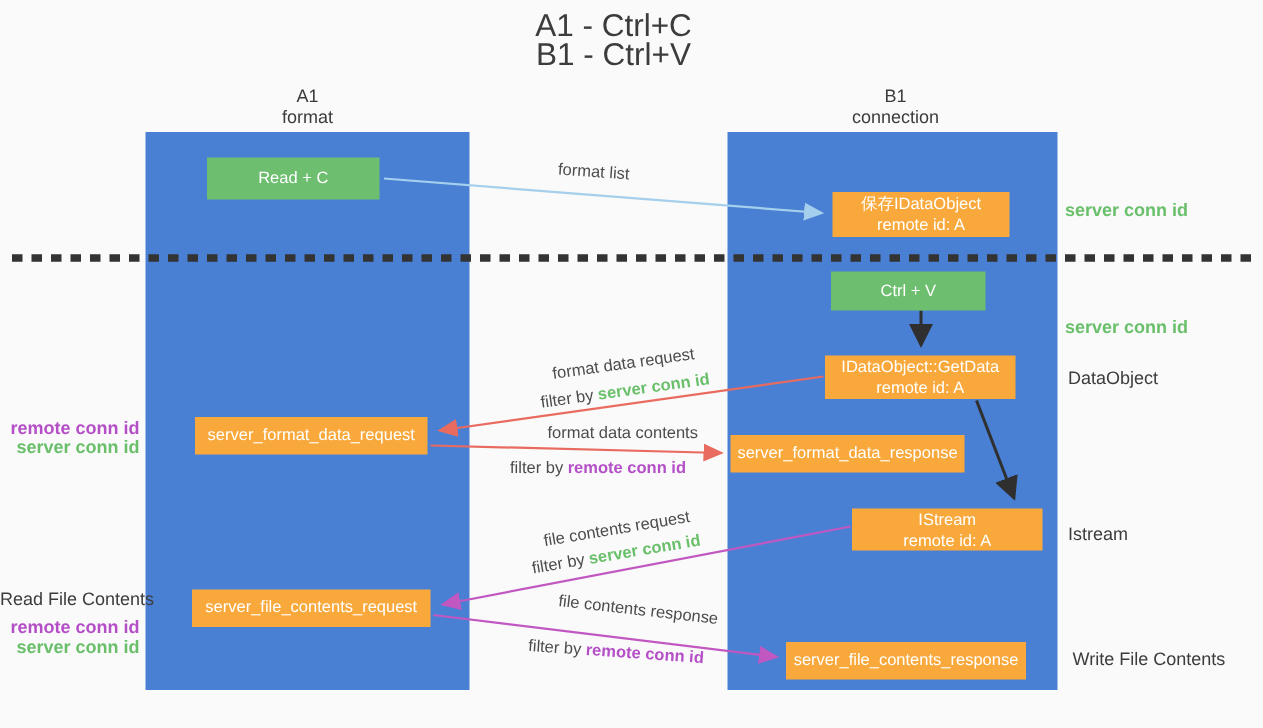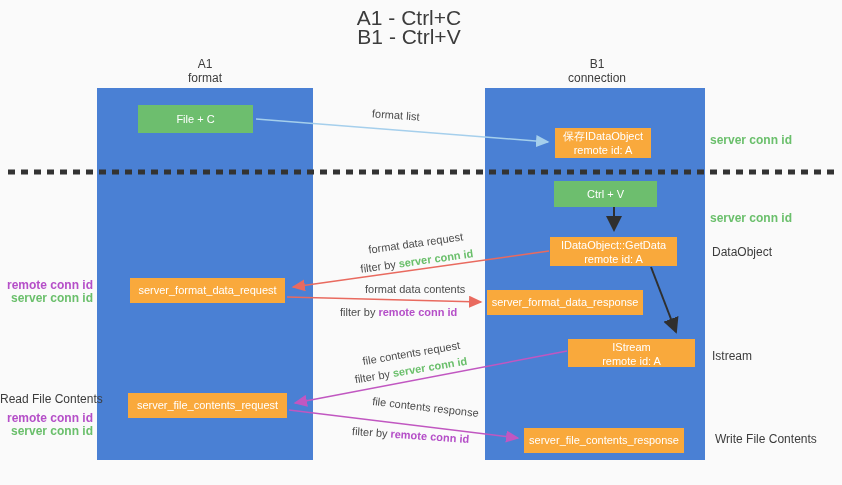--- a/index.html
+++ b/index.html
@@ -18,21 +18,21 @@
   .lifeline.right { left:485px; width:220px; }
 
   svg.arrows { position:absolute; top:0; left:0; z-index:2; }
 
   .box { position:absolute; z-index:3; color:#fff; text-align:center; font-size:11px; }
   .box.green { background:#6dbe6e; }
   .box.orange { background:#f9a93c; }
   .box .two { padding-top:1px; line-height:14px; }
 
   .b-ctrlc { left:138px; top:105px; width:115px; height:28px; line-height:28px; }
-  .b-save  { left:555px; top:128px; width:96px; height:30px; }
+  .b-save  { left:555px; top:128px; width:118px; height:30px; }
   .b-ctrlv { left:554px; top:181px; width:103px; height:26px; line-height:26px; }
   .b-getdata { left:550px; top:237px; width:127px; height:29px; }
   .b-fmtreq  { left:130px; top:278px; width:155px; height:25px; line-height:25px; }
   .b-fmtres  { left:487px; top:290px; width:156px; height:25px; line-height:25px; }
   .b-istream { left:568px; top:339px; width:127px; height:28px; }
   .b-filereq { left:128px; top:393px; width:159px; height:25px; line-height:25px; }
   .b-fileres { left:524px; top:428px; width:160px; height:25px; line-height:25px; }
 
   .alabel { position:absolute; z-index:3; font-size:11px; color:#4c4c4c; white-space:nowrap; }
   .green-t { color:#6abf6b; font-weight:bold; }
@@ -91,21 +91,21 @@
 
     <line x1="287" y1="297" x2="481" y2="302" stroke="#e96a5f" stroke-width="1.5" marker-end="url(#m-red)"></line>
 
     <line x1="651" y1="267" x2="676" y2="332" stroke="#2f2f2f" stroke-width="2" marker-end="url(#m-blk)"></line>
 
     <line x1="567" y1="351" x2="295" y2="403" stroke="#c157c1" stroke-width="1.5" marker-end="url(#m-mag)"></line>
 
     <line x1="289" y1="410" x2="518" y2="438" stroke="#c157c1" stroke-width="1.5" marker-end="url(#m-mag)"></line>
   </svg>
 
-  <div class="box green b-ctrlc">File + C</div>
+  <div class="box green b-ctrlc">Read + C</div>
 
   <div class="box orange b-save">
     <div class="two">
       <div>保存IDataObject</div>
       <div>remote id: A</div>
     </div>
   </div>
 
   <div class="box green b-ctrlv">Ctrl + V</div>
 

